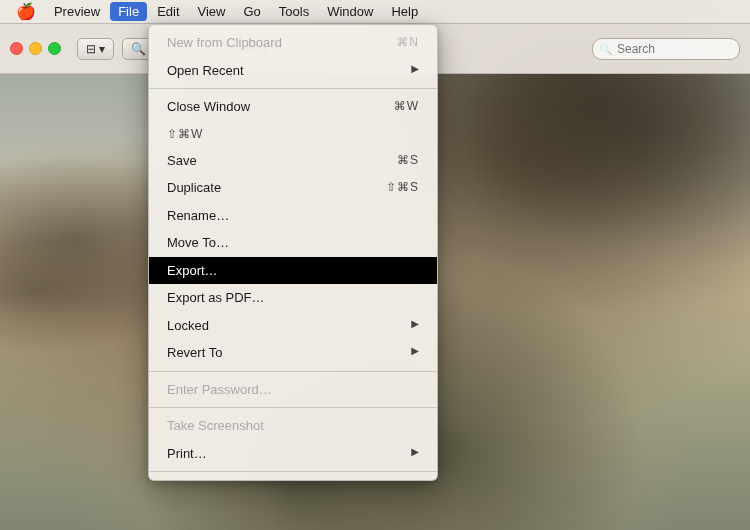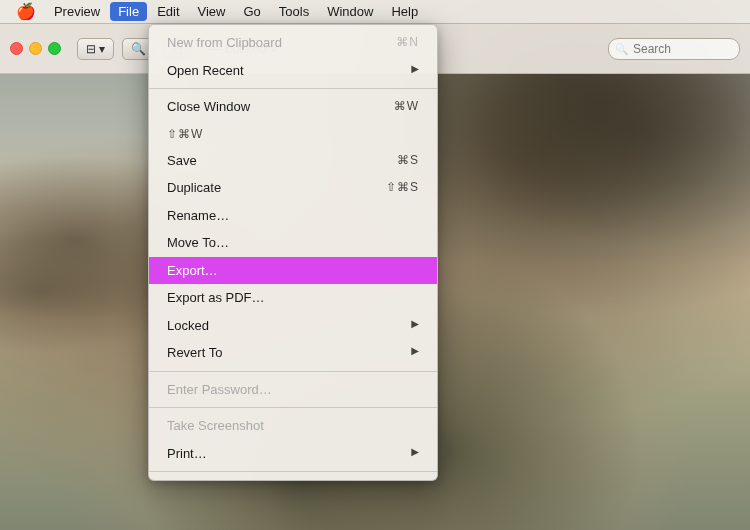--- a/index.html
+++ b/index.html
@@ -116,21 +116,21 @@
     }
 
     .search-box {
       margin-left: auto;
       background: rgba(255,255,255,0.7);
       border: 1px solid #b0a898;
       border-radius: 10px;
       padding: 3px 10px 3px 24px;
       font-size: 12px;
       color: #888;
-      width: 132px;
+      width: 148px;
       position: relative;
     }
     .search-wrapper {
       position: relative;
       margin-left: auto;
     }
     .search-icon-inner {
       position: absolute;
       left: 7px;
       top: 50%;
@@ -157,21 +157,21 @@
       display: flex;
       justify-content: space-between;
       padding: 4px 18px 4px 18px;
       cursor: pointer;
       color: #1a1a1a;
       font-size: 13px;
       line-height: 1.5;
       min-height: 22px;
     }
     .menu-item.highlighted {
-      background: #d946ef;
+      background: #000000;
       color: white;
     }
     .menu-item.disabled {
       color: #aaa;
       cursor: default;
     }
 
     .menu-item .shortcut {
       color: inherit;
       font-size: 12px;

